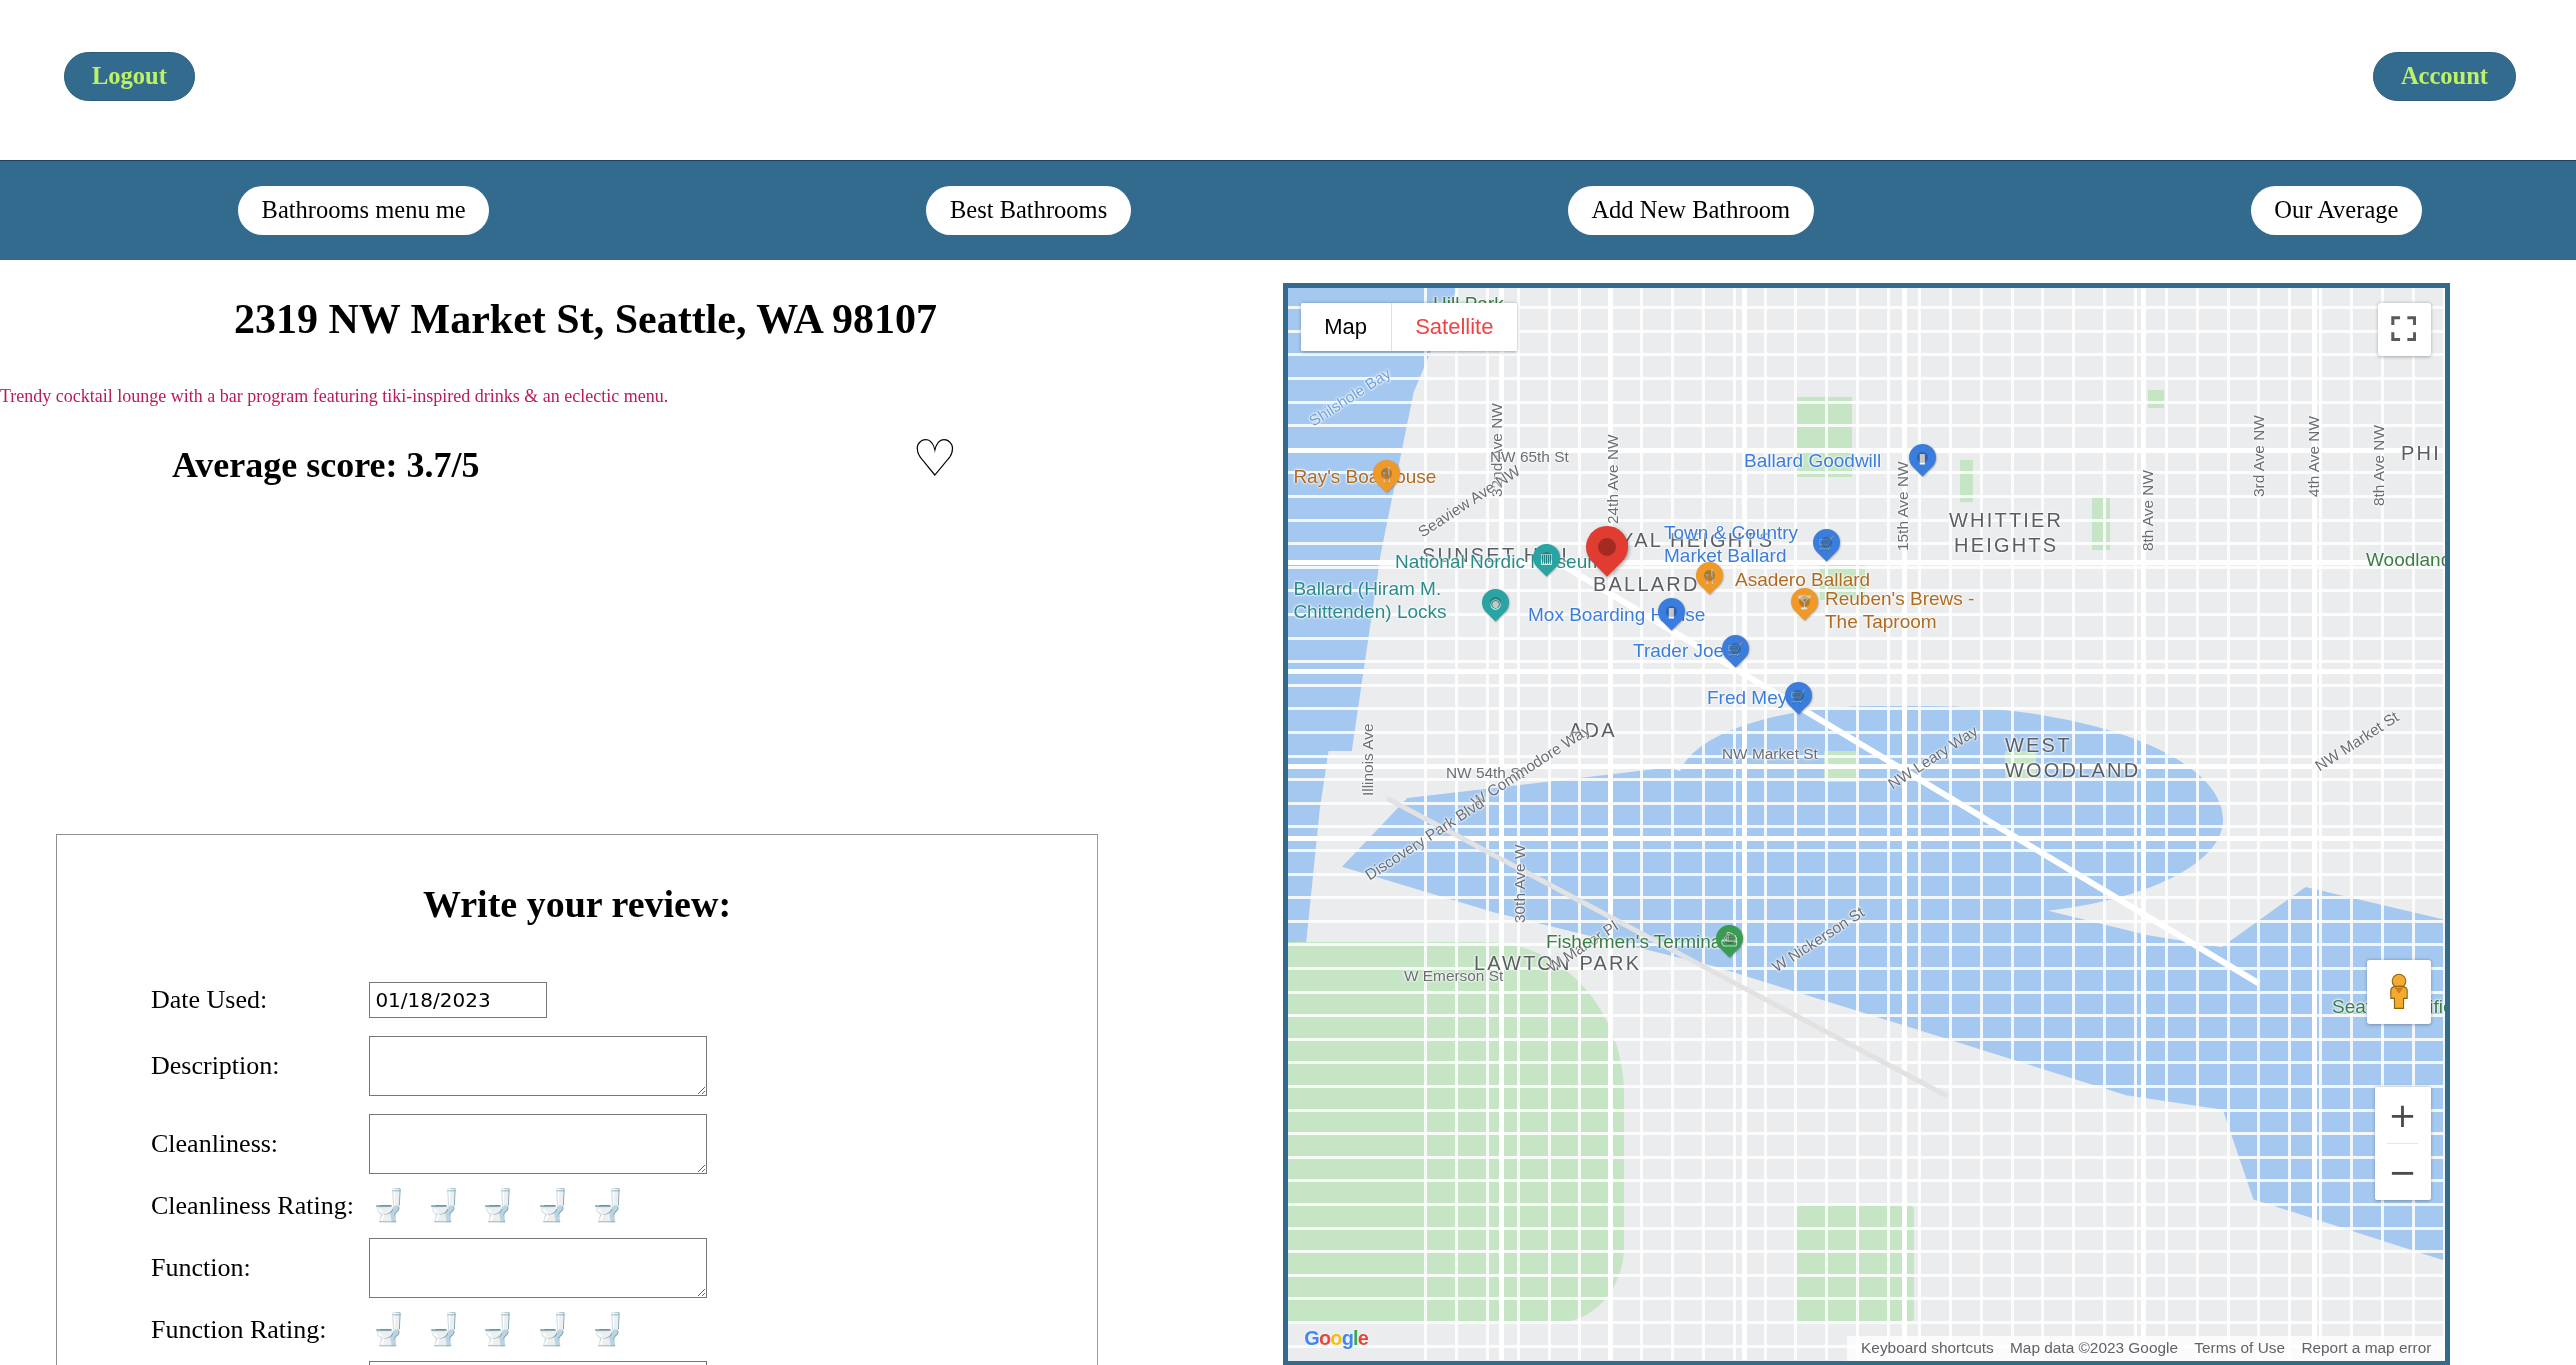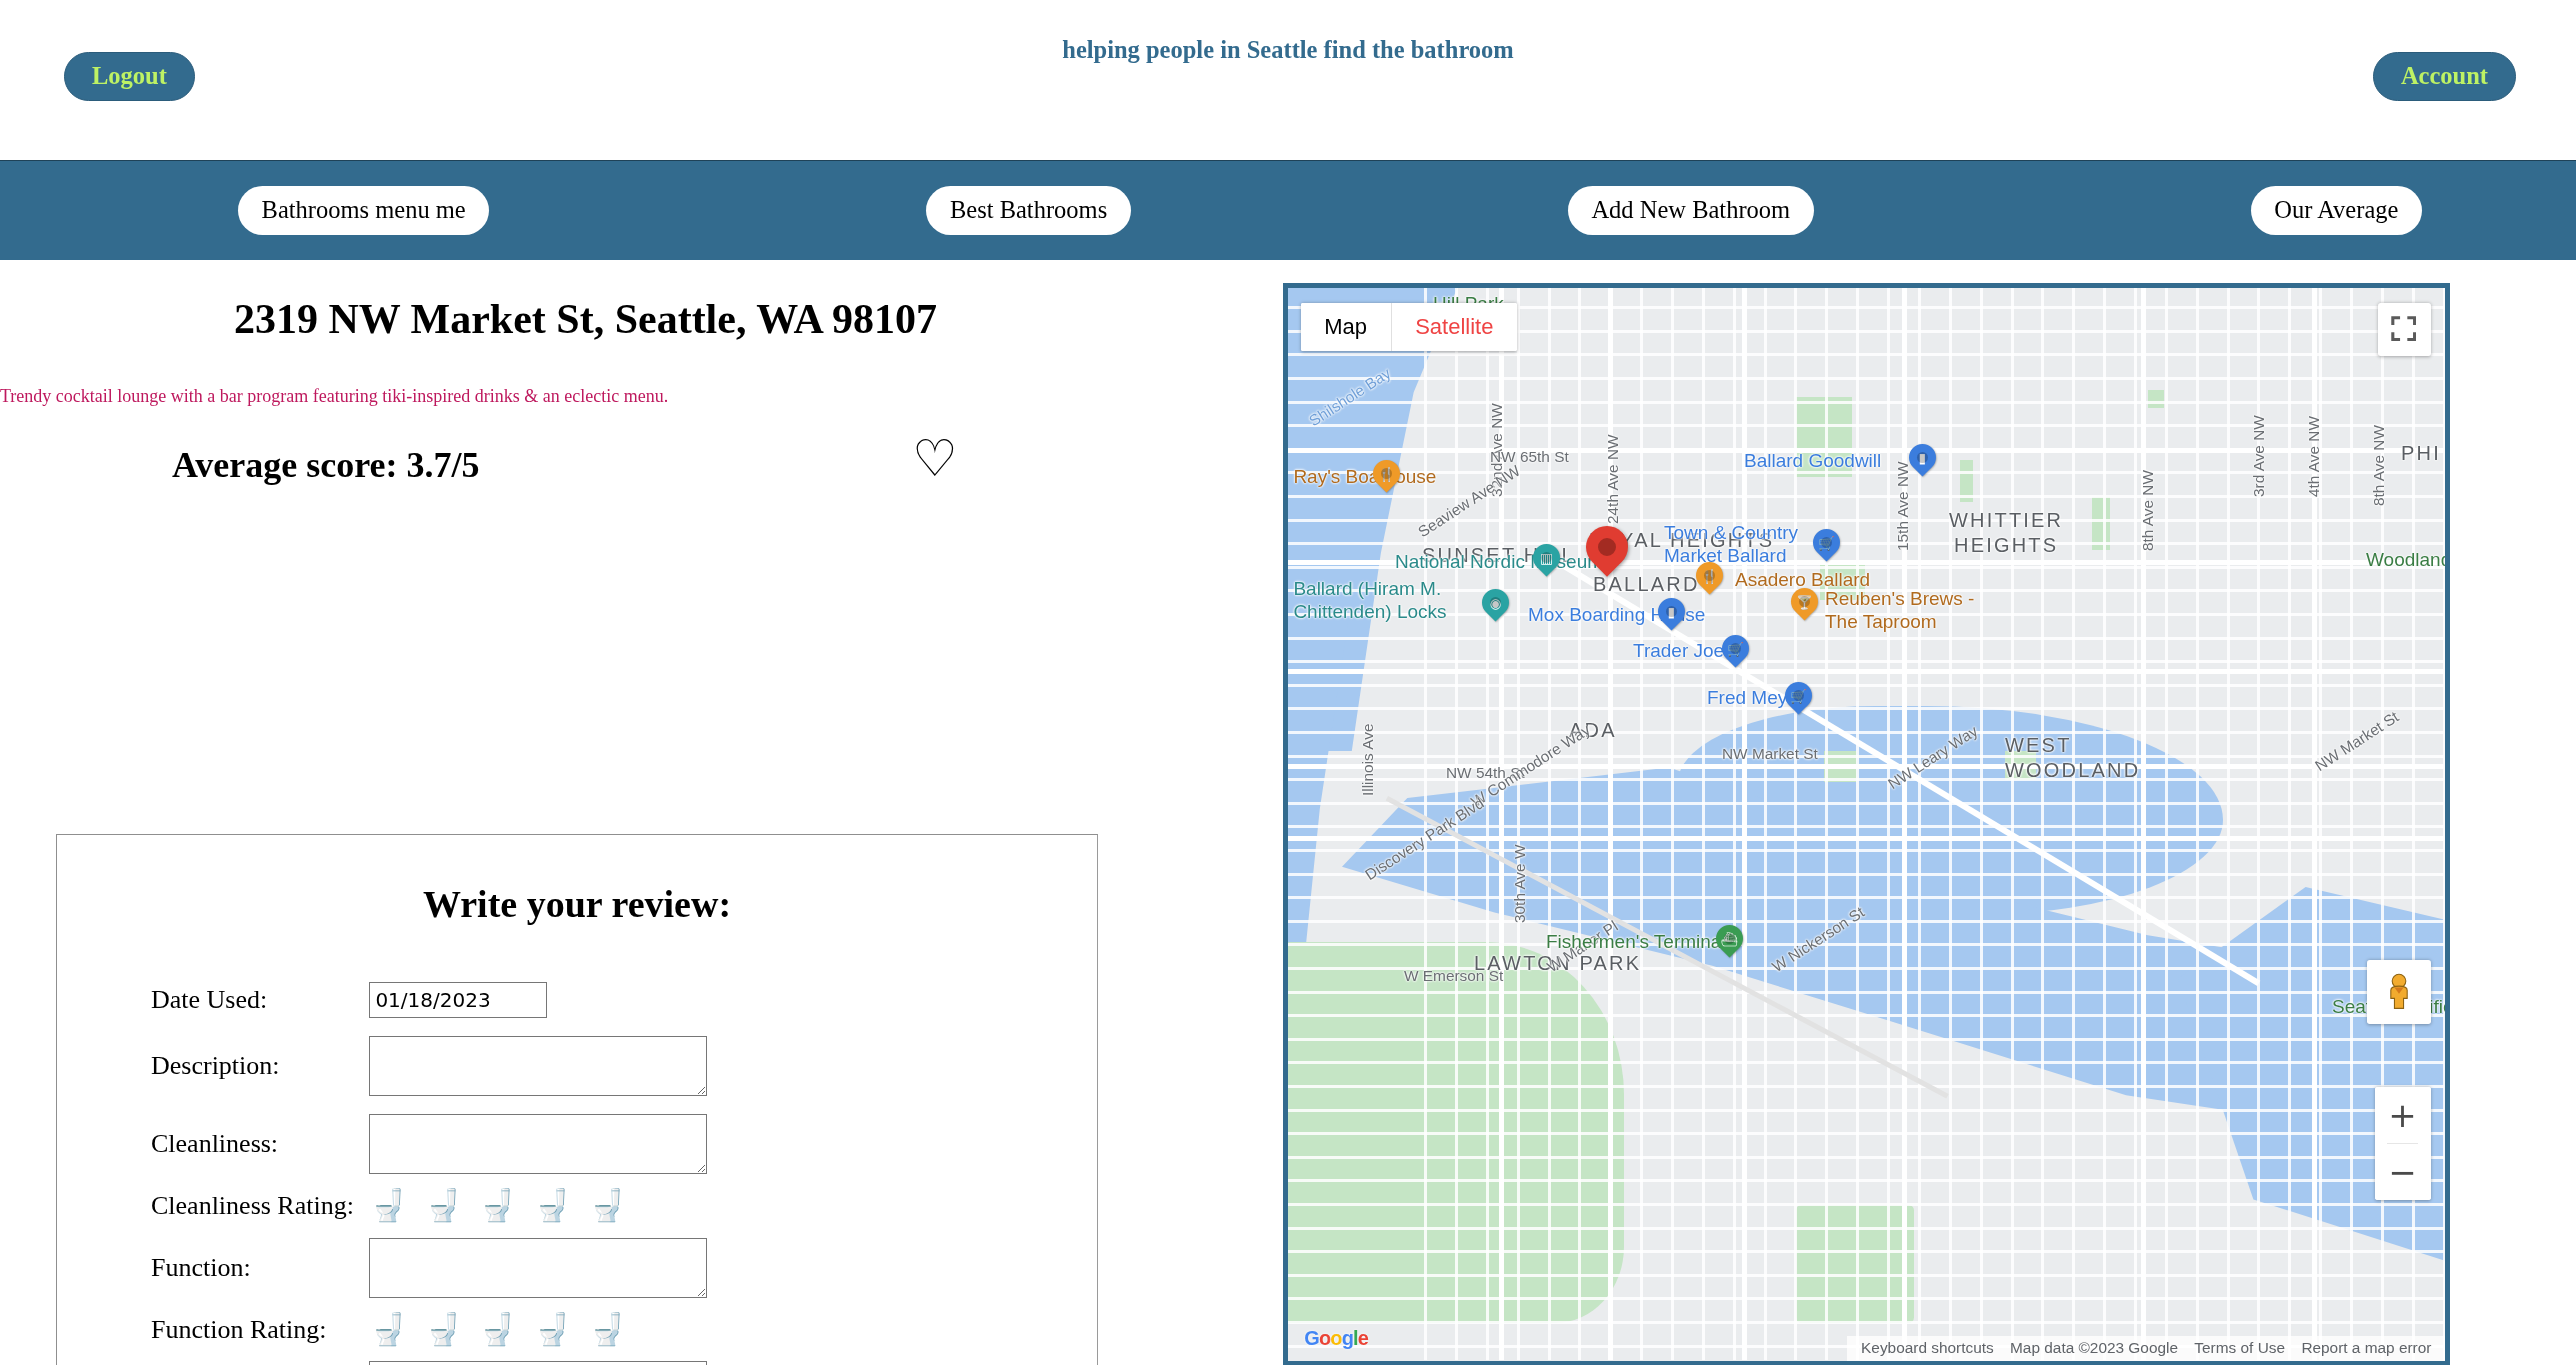--- a/index.html
+++ b/index.html
@@ -411,21 +411,20 @@
   }
   .map-attrib span { padding: 0 8.2px; white-space: nowrap; cursor: pointer; }
   .map-attrib span.static { cursor: default; }
 </style>
 </head>
 <body>
 
 <div class="site-header">
   <button class="logout-btn">Logout</button>
   <div class="brand-block">
-    <p class="brand-sub">helping people in Seattle find the bathroom</p>
   </div>
   <button class="account-btn">Account</button>
 </div>
 
 <nav class="nav-bar">
   <div class="nav-inner">
     <button class="nav-pill">Bathrooms menu me</button>
     <button class="nav-pill">Best Bathrooms</button>
     <button class="nav-pill">Add New Bathroom</button>
     <button class="nav-pill">Our Average</button>

